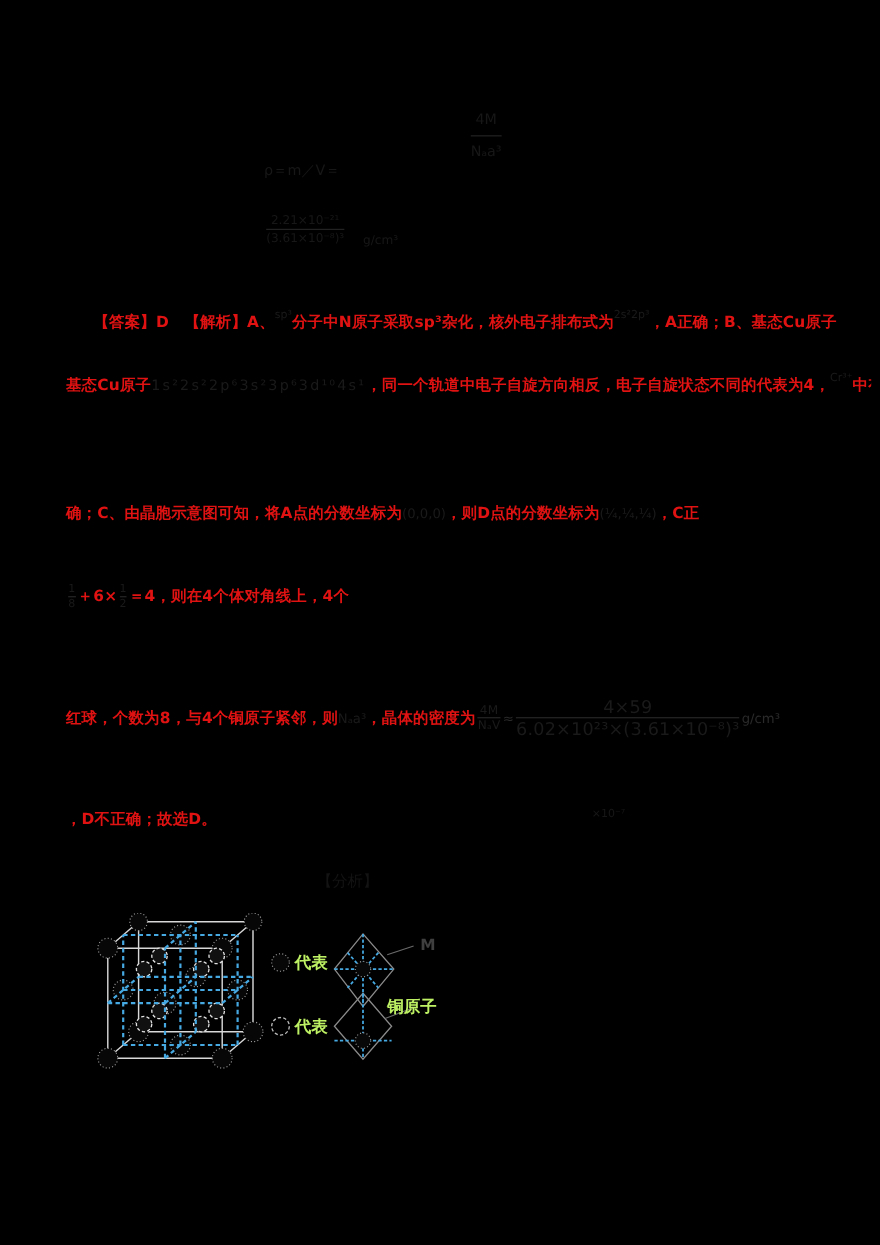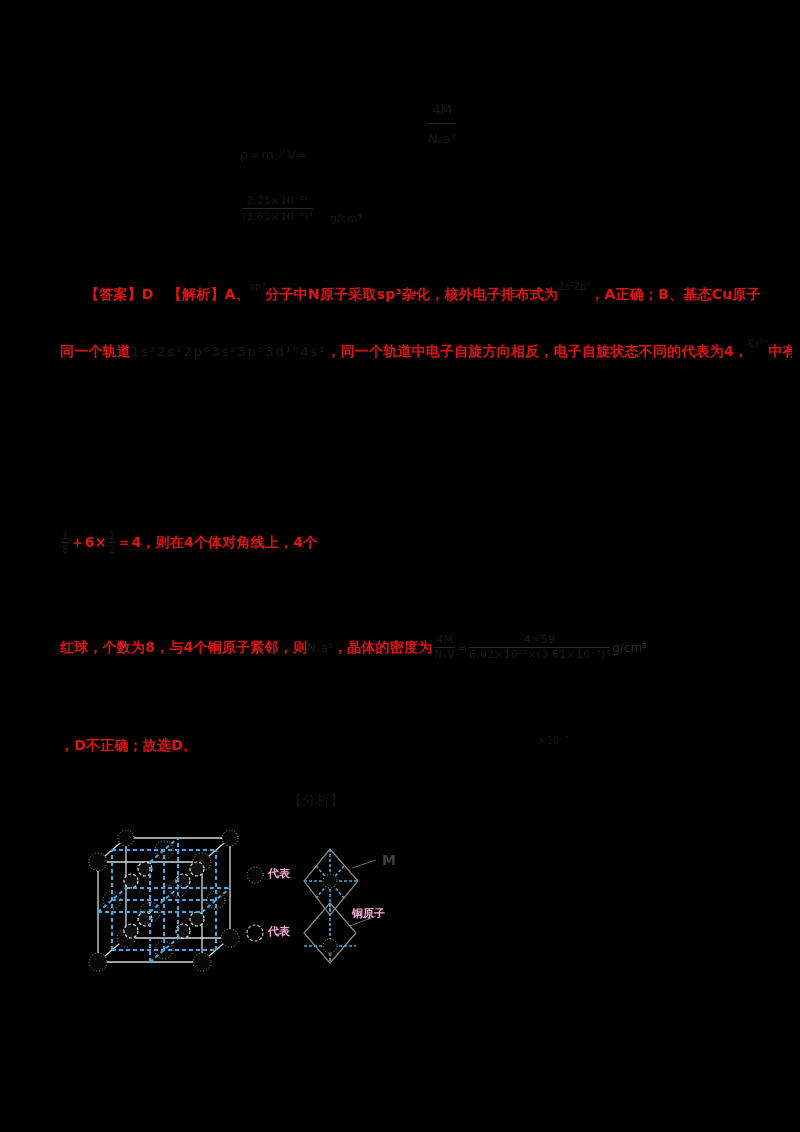--- a/index.html
+++ b/index.html
@@ -8,21 +8,21 @@
   .rl{position:absolute;color:#e01212;font-weight:700;font-size:14px;line-height:1.4;
       white-space:nowrap;letter-spacing:0.2px;}
   .rf{color:#1a1a1a;font-weight:400;font-size:12px;letter-spacing:0;}
   .sup{vertical-align:super;font-size:10px;position:relative;top:-3px;}
   .faintf{position:absolute;color:#171717;font-size:12px;white-space:nowrap;}
   .fstack{display:inline-flex;flex-direction:column;align-items:center;line-height:1.3;}
   .fstack .den{border-top:1px solid #262626;padding-top:1px;}
   .ifrac{display:inline-flex;flex-direction:column;align-items:center;font-size:10px;
          line-height:1.15;vertical-align:middle;font-weight:400;color:#1a1a1a;margin:0 2px;}
   .ifrac .den{border-top:1px solid #2a2a2a;padding-top:1px;}
-  .legend-text{position:absolute;color:#f9a8d4;font-size:11px;font-weight:700;white-space:nowrap;}
+  .legend-text{position:absolute;color:#bef264;font-size:15px;font-weight:700;white-space:nowrap;}
   .legend-tag{position:absolute;color:#3f3f3f;font-size:14px;font-weight:700;white-space:nowrap;}
   .approx-lighter{color:#2a2a2a;}
   svg{display:block;}
 </style>
 </head>
 <body>
 
 <div class="page">
 
   <div class="faintf" style="left:240px;top:146px;font-size:13px;">ρ＝m／V＝</div>
@@ -36,40 +36,43 @@
   <div class="faintf fstack" style="left:428px;top:96px;font-size:13px;line-height:2.1;">
     <span class="num">4M</span>
     <span class="den">Nₐa³</span>
   </div>
 
   <div class="rl" style="left:85px;top:283px;">
     <span>【答案】D　【解析】A、</span><span class="rf sup">sp³</span><span>分子中N原子采取sp³杂化，核外电子排布式为</span><span class="rf sup">2s²2p³</span><span>，A正确；B、基态Cu原子</span>
   </div>
 
   <div class="rl" style="left:60px;top:340px;">
-    <span>同一个轨道</span><span class="rf" style="font-size:13px;letter-spacing:2px;">1s²2s²2p⁶3s²3p⁶3d¹⁰4s¹</span><span>，同一个轨道中电子自旋方向相反，电子自旋状态不同的代表为4，</span><span class="rf sup">Cr³⁺</span><span>中有1</span>
+    <span>基态Cu原子</span><span class="rf" style="font-size:13px;letter-spacing:2px;">1s²2s²2p⁶3s²3p⁶3d¹⁰4s¹</span><span>，同一个轨道中电子自旋方向相反，电子自旋状态不同的代表为4，</span><span class="rf sup">Cr³⁺</span><span>中有1</span>
   </div>
 
 
+  <div class="rl" style="left:60px;top:458px;">
+    <span>确；C、由晶胞示意图可知，将A点的分数坐标为</span><span class="rf">(0,0,0)</span><span>，则D点的分数坐标为</span><span class="rf">(¼,¼,¼)</span><span>，C正</span>
+  </div>
 
   <div class="rl" style="left:60px;top:530px;">
     <span class="ifrac">
         <span class="num">1</span>
         <span class="den">8</span>
       </span><span>＋6×</span><span class="ifrac">
         <span class="num">1</span>
         <span class="den">2</span>
       </span><span>＝4，则在4个体对角线上，4个</span>
   </div>
 
   <div class="rl" style="left:60px;top:634px;">
     <span>红球，个数为8，与4个铜原子紧邻，则</span><span class="rf">Nₐa³</span><span>，晶体的密度为</span><span class="ifrac" style="font-size:11px;">
         <span class="num">4M</span>
         <span class="den">NₐV</span>
-      </span><span class="rf approx-lighter">≈</span><span class="ifrac" style="font-size:11px;">
+      </span><span class="rf approx-lighter">≈</span><span class="ifrac" style="font-size:16px;">
         <span class="num">4×59</span>
         <span class="den">6.02×10²³×(3.61×10⁻⁸)³</span>
       </span><span class="rf approx-lighter">g/cm³</span>
   </div>
 
   <div class="rl" style="left:60px;top:736px;">
     <span>，D不正确；故选D。</span>
   </div>
 
   <div class="faintf" style="left:538px;top:735px;font-size:10px;">×10⁻⁷</div>

